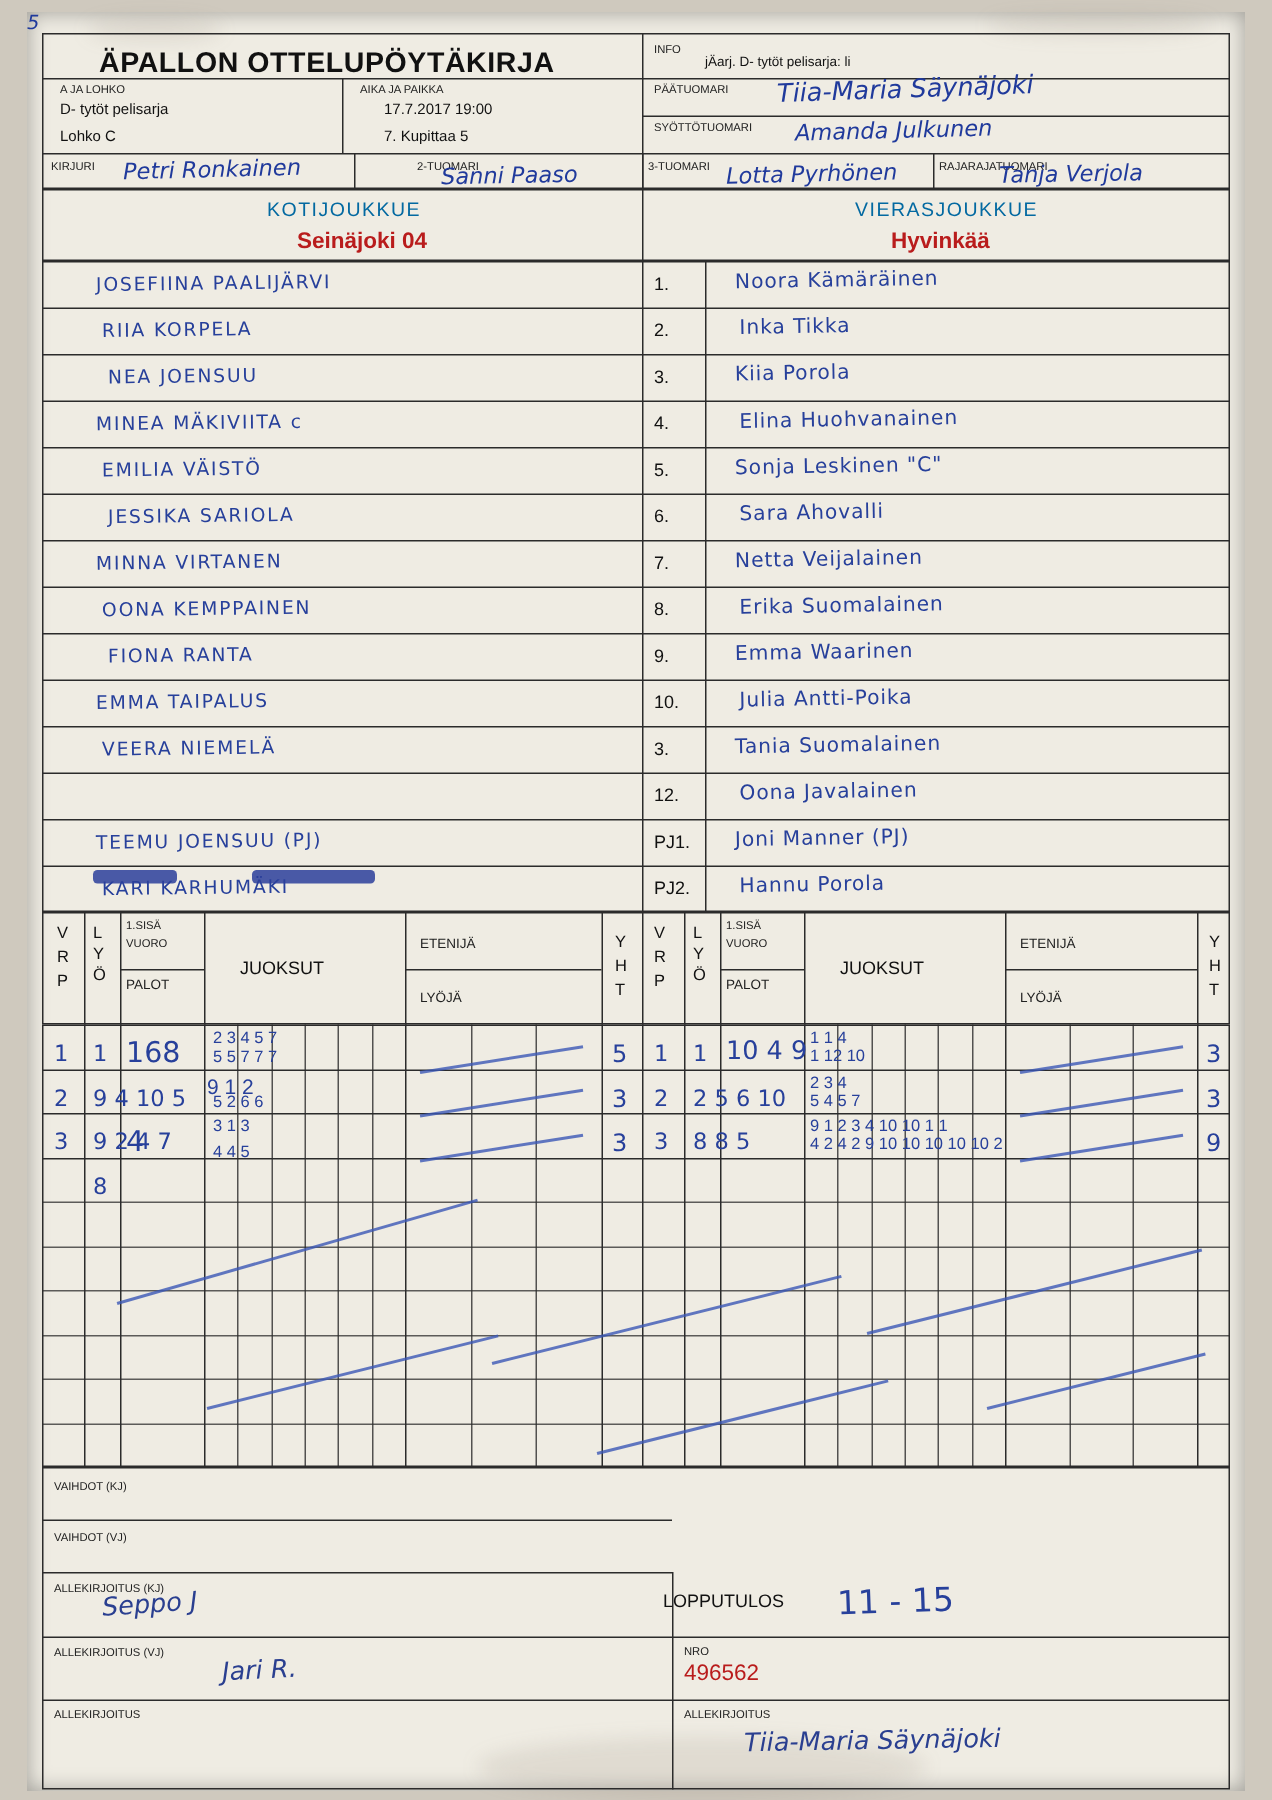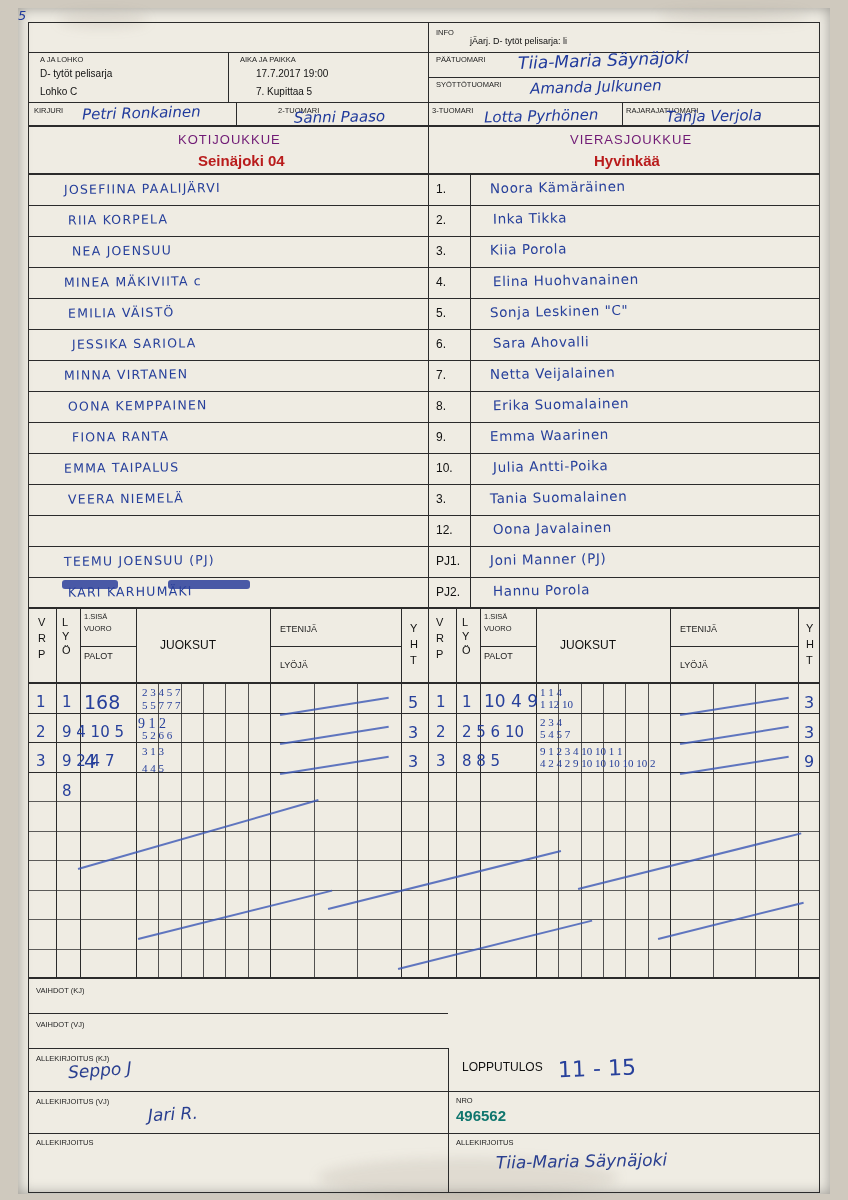--- a/index.html
+++ b/index.html
@@ -18,26 +18,26 @@
   .ln{position:absolute;background:#2b2b2b;}
   .h{height:1px;}
   .v{width:1px;}
   .cellnum{position:absolute;font-size:12px;color:#111;font-family:"Liberation Sans",sans-serif;}
   .name{position:absolute;font-family:"DejaVu Sans",sans-serif;color:#27409b;font-size:12.5px;
         letter-spacing:1.2px;transform:rotate(-.7deg);}
   .name2{position:absolute;font-family:"DejaVu Sans",sans-serif;color:#27409b;font-size:13.5px;
         letter-spacing:.6px;transform:rotate(-1deg);}
   .title{position:absolute;font-weight:bold;font-size:19px;color:#111;letter-spacing:.4px;}
   .teamname{position:absolute;font-weight:bold;font-size:15px;color:#b91c1c;}
-  .hdrsmall{position:absolute;font-size:13px;color:#701a75;letter-spacing:1px;}
+  .hdrsmall{position:absolute;font-size:13px;color:#0369a1;letter-spacing:1px;}
   .scr{position:absolute;font-family:"DejaVu Sans",sans-serif;color:#27409b;font-size:15px;}
-  .scrs{position:absolute;font-family:Liberation Serif, serif;color:#27409b;font-size:10px;}
+  .scrs{position:absolute;font-family:Liberation Sans, sans-serif;color:#27409b;font-size:10px;}
   .slash{position:absolute;background:#3b57b5;height:1.6px;transform-origin:left center;}
   .bigres{position:absolute;font-family:"DejaVu Sans",sans-serif;color:#27409b;font-size:22px;transform:rotate(-2deg);}
-  .nro{position:absolute;font-weight:bold;font-size:15px;color:#0f766e;}
+  .nro{position:absolute;font-weight:normal;font-size:15px;color:#b91c1c;}
   .sig{position:absolute;font-family:"DejaVu Sans",sans-serif;color:#2a3f90;font-style:italic;}
 </style>
 </head>
 <body>
 
 <div id="sheet">
   <div id="paper">
 
     <div class="grime" style="left:40px;top:4px;width:90px;height:16px;"></div>
     <div class="grime" style="left:640px;top:2px;width:150px;height:14px;"></div>
@@ -48,20 +48,21 @@
     <div class="ln v" style="left:410px;top:14px;height:104px;"></div>
     <div class="ln v" style="left:210px;top:44px;height:50px;"></div>
     <div class="ln h" style="left:10px;top:44px;width:400px;"></div>
     <div class="ln h" style="left:10px;top:94px;width:792px;"></div>
     <div class="ln h" style="left:410px;top:44px;width:392px;"></div>
     <div class="ln h" style="left:410px;top:69px;width:392px;"></div>
     <div class="ln v" style="left:218px;top:94px;height:24px;"></div>
     <div class="ln v" style="left:410px;top:94px;height:24px;"></div>
     <div class="ln v" style="left:604px;top:94px;height:24px;"></div>
 
+    <div class="title" style="left:48px;top:24px;">ÄPALLON OTTELUPÖYTÄKIRJA</div>
     <div class="hand" style="left:388px;top:12px;font-size:13px;">5</div>
 
     <div class="lbl" style="left:22px;top:47px;">A JA LOHKO</div>
     <div class="prt" style="position:absolute;left:22px;top:60px;font-size:10px;">D- tytöt pelisarja</div>
     <div class="prt" style="position:absolute;left:22px;top:78px;font-size:10px;">Lohko C</div>
 
     <div class="lbl" style="left:222px;top:47px;">AIKA JA PAIKKA</div>
     <div class="prt" style="position:absolute;left:238px;top:60px;font-size:10px;">17.7.2017 19:00</div>
     <div class="prt" style="position:absolute;left:238px;top:78px;font-size:10px;">7. Kupittaa 5</div>
 
@@ -304,21 +305,21 @@
 
     <div class="lbl" style="left:18px;top:978px;">VAIHDOT (KJ)</div>
     <div class="lbl" style="left:18px;top:1012px;">VAIHDOT (VJ)</div>
     <div class="lbl" style="left:18px;top:1046px;">ALLEKIRJOITUS (KJ)</div>
     <div class="lbl" style="left:18px;top:1089px;">ALLEKIRJOITUS (VJ)</div>
     <div class="lbl" style="left:18px;top:1130px;">ALLEKIRJOITUS</div>
 
     <div class="sig" style="left:50px;top:1052px;font-size:17px;transform:rotate(-4deg);">Seppo J</div>
     <div class="sig" style="left:130px;top:1096px;font-size:17px;transform:rotate(-3deg);">Jari R.</div>
 
-    <div class="prt" style="position:absolute;left:444px;top:1052px;font-size:12px;">LOPPUTULOS</div>
+    <div class="prt" style="position:absolute;left:424px;top:1052px;font-size:12px;">LOPPUTULOS</div>
     <div class="bigres" style="left:540px;top:1048px;">11 - 15</div>
 
     <div class="lbl" style="left:438px;top:1088px;">NRO</div>
     <div class="nro" style="left:438px;top:1099px;">496562</div>
 
     <div class="lbl" style="left:438px;top:1130px;">ALLEKIRJOITUS</div>
     <div class="sig" style="left:478px;top:1143px;font-size:17px;transform:rotate(-1deg);">Tiia-Maria Säynäjoki</div>
 
   </div>
 </div>

